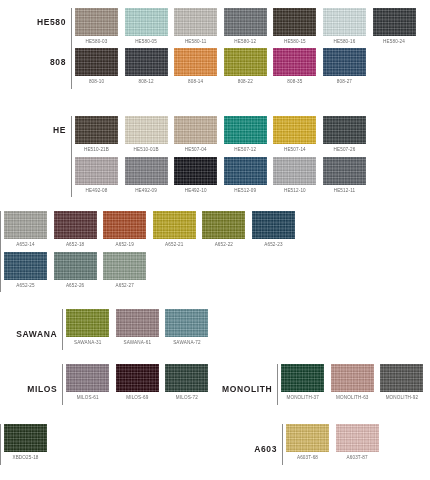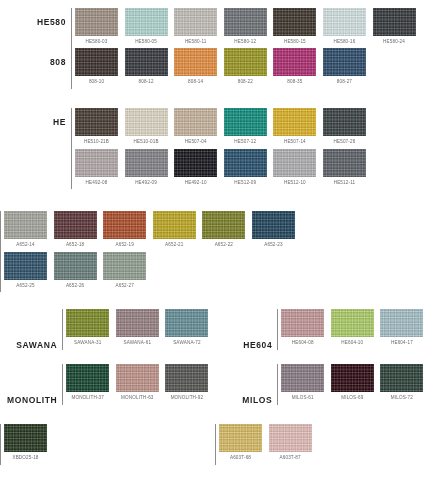--- a/index.html
+++ b/index.html
@@ -26,21 +26,21 @@
     position: absolute;
     left: 0;
     width: 430px;
     display: flex;
     align-items: flex-start;
   }
 
   
   .band.split .half {
     display: flex;
-    align-items: flex-end;
+    align-items: center;
   }
   .band.split .half.left  { width: 215px; }
   .band.split .half.right { width: 215px; }
 
   .cat-label {
     font-size: 8.5px;
     font-weight: bold;
     letter-spacing: 0.6px;
     color: #231f20;
     text-align: right;
@@ -176,21 +176,21 @@
             <div class="chip" style="background-color: rgb(176, 44, 114);"></div>
             <div class="chip-code">808-35</div>
           </div>
           <div class="swatch-cell">
             <div class="chip" style="background-color: rgb(44, 76, 107);"></div>
             <div class="chip-code">808-27</div>
           </div>
         </div>
       </div>
     </div>
-    <div class="band full" style="top: 108px;">
+    <div class="band full" style="top: 116px;">
       <div class="cat-label">HE</div>
       <div class="divider"></div>
       <div class="rows">
         <div class="row">
           <div class="swatch-cell">
             <div class="chip" style="background-color: rgb(72, 61, 51);"></div>
             <div class="chip-code">HE510-21B</div>
           </div>
           <div class="swatch-cell">
             <div class="chip" style="background-color: rgb(227, 220, 201);"></div>
@@ -300,96 +300,77 @@
               <div class="chip" style="background-color: rgb(154, 130, 133);"></div>
               <div class="chip-code">SAWANA-61</div>
             </div>
             <div class="swatch-cell">
               <div class="chip" style="background-color: rgb(103, 145, 154);"></div>
               <div class="chip-code">SAWANA-72</div>
             </div>
           </div>
         </div>
       </div>
+    </div>
+    <div class="band split" style="top: 364px;">
       <div class="half right">
-        <div class="cat-label">HE604</div>
-        <div class="divider"></div>
-        <div class="rows">
-          <div class="row">
-            <div class="swatch-cell">
-              <div class="chip" style="background-color: rgb(199, 154, 155);"></div>
-              <div class="chip-code">HE604-08</div>
-            </div>
-            <div class="swatch-cell">
-              <div class="chip" style="background-color: rgb(176, 208, 106);"></div>
-              <div class="chip-code">HE604-10</div>
-            </div>
-            <div class="swatch-cell">
-              <div class="chip" style="background-color: rgb(168, 195, 203);"></div>
-              <div class="chip-code">HE604-17</div>
-            </div>
-          </div>
-        </div>
-      </div>
-    </div>
-    <div class="band split" style="top: 364px;">
+        <div class="cat-label">MILOS</div>
+        <div class="divider"></div>
+        <div class="rows">
+          <div class="row">
+            <div class="swatch-cell">
+              <div class="chip" style="background-color: rgb(139, 124, 134);"></div>
+              <div class="chip-code">MILOS-61</div>
+            </div>
+            <div class="swatch-cell">
+              <div class="chip" style="background-color: rgb(44, 9, 18);"></div>
+              <div class="chip-code">MILOS-69</div>
+            </div>
+            <div class="swatch-cell">
+              <div class="chip" style="background-color: rgb(44, 66, 57);"></div>
+              <div class="chip-code">MILOS-72</div>
+            </div>
+          </div>
+        </div>
+      </div>
       <div class="half left">
         <div class="cat-label">MONOLITH</div>
         <div class="divider"></div>
         <div class="rows">
           <div class="row">
             <div class="swatch-cell">
               <div class="chip" style="background-color: rgb(21, 69, 47);"></div>
               <div class="chip-code">MONOLITH-37</div>
             </div>
             <div class="swatch-cell">
               <div class="chip" style="background-color: rgb(195, 150, 141);"></div>
               <div class="chip-code">MONOLITH-63</div>
             </div>
             <div class="swatch-cell">
               <div class="chip" style="background-color: rgb(85, 85, 83);"></div>
               <div class="chip-code">MONOLITH-92</div>
             </div>
           </div>
         </div>
       </div>
-      <div class="half right">
-        <div class="cat-label">MILOS</div>
-        <div class="divider"></div>
-        <div class="rows">
-          <div class="row">
-            <div class="swatch-cell">
-              <div class="chip" style="background-color: rgb(139, 124, 134);"></div>
-              <div class="chip-code">MILOS-61</div>
-            </div>
-            <div class="swatch-cell">
-              <div class="chip" style="background-color: rgb(44, 9, 18);"></div>
-              <div class="chip-code">MILOS-69</div>
-            </div>
-            <div class="swatch-cell">
-              <div class="chip" style="background-color: rgb(44, 66, 57);"></div>
-              <div class="chip-code">MILOS-72</div>
-            </div>
-          </div>
-        </div>
-      </div>
     </div>
     <div class="band split" style="top: 424px;">
       <div class="half left">
         <div class="divider"></div>
         <div class="rows">
           <div class="row">
             <div class="swatch-cell">
               <div class="chip" style="background-color: rgb(37, 56, 31);"></div>
               <div class="chip-code">XBDO25-18</div>
             </div>
           </div>
         </div>
       </div>
       <div class="half right">
+        <div class="cat-label">A603</div>
         <div class="divider"></div>
         <div class="rows">
           <div class="row">
             <div class="swatch-cell">
               <div class="chip" style="background-color: rgb(220, 190, 103);"></div>
               <div class="chip-code">A603T-68</div>
             </div>
             <div class="swatch-cell">
               <div class="chip" style="background-color: rgb(231, 193, 187);"></div>
               <div class="chip-code">A603T-87</div>

